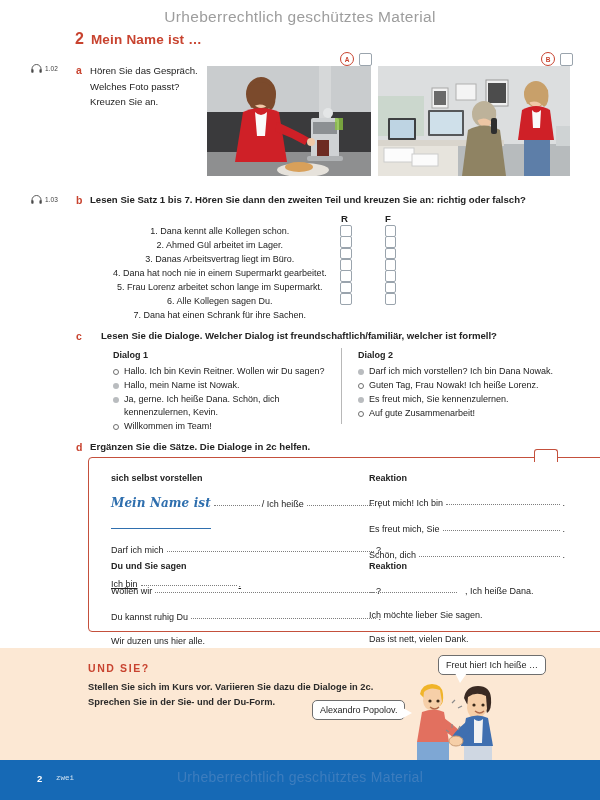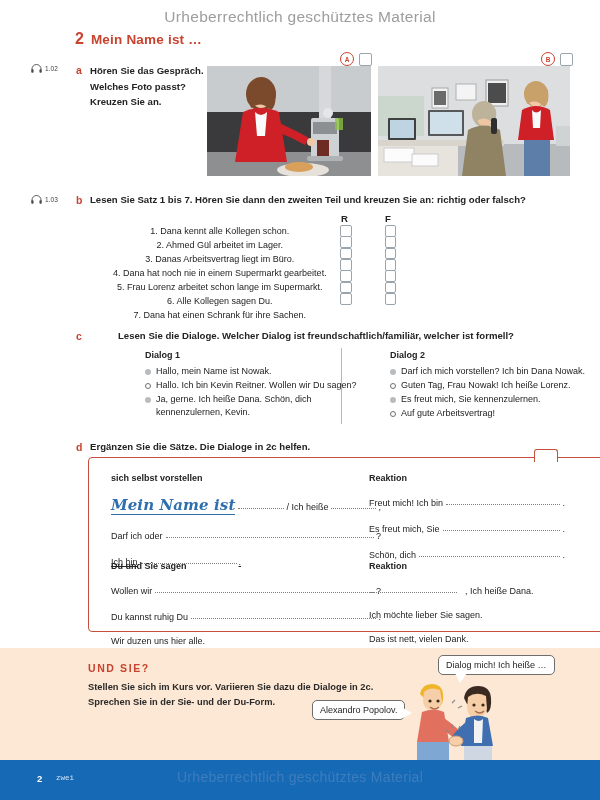--- a/index.html
+++ b/index.html
@@ -41,21 +41,21 @@
   .audio{position:absolute;display:flex;align-items:center;gap:3px;color:#3d3d3d;}
   .audio svg{display:block;}
   .audio .trk{font-size:6.5px;letter-spacing:.1px;}
 
   
   .tletter{
     position:absolute;color:#c8432f;font-weight:bold;font-size:10.5px;
   }
 
   
-  .a-text{position:absolute;left:90px;top:63px;font-size:9.6px;font-weight:bold;line-height:1.62;color:#232323;}
+  .a-text{position:absolute;left:90px;top:63px;font-size:9.6px;font-weight:normal;line-height:1.62;color:#232323;}
 
   .photo{position:absolute;overflow:hidden;background:#cfcfcf;}
   .pA{left:207px;top:66px;width:164px;height:110px;}
   .pB{left:378px;top:66px;width:192px;height:110px;}
 
   .tag{position:absolute;display:flex;align-items:center;gap:5px;}
   .tag .circ{
     width:12px;height:12px;border-radius:50%;border:1px solid #c8432f;
     color:#c8432f;font-size:6.5px;font-weight:bold;
     display:flex;align-items:center;justify-content:center;
@@ -65,22 +65,22 @@
   
   .b-head{position:absolute;left:90px;top:194px;font-size:9.6px;font-weight:bold;color:#232323;}
   .rf-head{position:absolute;top:213px;font-size:9.6px;font-weight:bold;color:#232323;}
   .b-list{position:absolute;left:113px;top:224px;font-size:9px;line-height:1.565;color:#232323;text-align:center;}
   .b-list div{white-space:nowrap;}
   .b-boxes{position:absolute;top:225px;}
   .b-boxes .row{height:11.35px;display:flex;gap:33px;}
   .b-boxes .cb{width:9.5px;height:9.5px;border:1px solid #9aa4ad;border-radius:2px;background:#fff;}
 
   
-  .c-head{position:absolute;left:98px;top:330px;font-size:9.6px;font-weight:bold;color:#232323;padding-left:20px;}
-  .dlg{position:absolute;top:350px;font-size:9px;color:#232323;margin-left:32px;}
+  .c-head{position:absolute;left:81px;top:330px;font-size:9.6px;font-weight:bold;color:#232323;padding-left:20px;}
+  .dlg{position:absolute;top:350px;font-size:9px;color:#232323;}
   .dlg .dt{font-weight:bold;margin-bottom:4.5px;font-size:9px;}
   .dlg ul{list-style:none;margin:0;padding:0;}
   .dlg li{display:flex;gap:5px;line-height:1.45;margin-bottom:1.2px;}
   .bullet{flex:0 0 auto;width:6px;height:6px;border-radius:50%;margin-top:4px;}
   .bullet.fill{background:#b9bcbf;}
   .bullet.hollow{border:1px solid #707070;background:#fff;box-sizing:border-box;}
   .dlg1{left:113px;width:215px;}
   .dlg2{left:358px;width:225px;}
   .c-div{position:absolute;left:341px;top:348px;width:1px;height:76px;background:#b8b8b8;}
 
@@ -104,22 +104,22 @@
   .d-colhd{font-weight:bold;font-size:9px;}
   .d-row{display:flex;align-items:baseline;white-space:nowrap;}
   .dots{
     flex:1 1 auto;min-width:12px;
     border-bottom:1.3px dotted #7e7e7e;
     margin:0 2px 0 3px;position:relative;top:-1.5px;height:9px;
   }
   .fixw{flex:0 0 auto;}
   .hw{
     font-family:"DejaVu Serif", serif;
-    font-style:italic;color:#2f6fae;font-size:15px;font-weight:bold;
-    letter-spacing:.1px;border-bottom:1px solid #2f6fae;padding-bottom:0px;
+    font-style:italic;color:#2f6fae;font-size:12px;font-weight:bold;
+    letter-spacing:.1px;border-bottom:1px solid #2f6fae;padding-bottom:18px;
   }
 
   
   .band{position:absolute;left:0;right:0;top:648px;height:112px;background:#fce8d4;}
   .us-title{position:absolute;left:88px;top:662px;color:#c8432f;font-weight:bold;font-size:10.5px;letter-spacing:1.6px;}
   .us-body{position:absolute;left:88px;top:680px;font-size:9.3px;font-weight:bold;line-height:1.62;color:#2a2a2a;}
 
   .sb{
     position:absolute;background:#fff;border:1px solid #6e6e6e;border-radius:5px;
     font-size:9px;color:#1f1f1f;padding:4px 7px;white-space:nowrap;
@@ -301,30 +301,34 @@
 
   <div class="tletter" style="left:76px;top:330px;">c</div>
   <div class="c-head">Lesen Sie die Dialoge. Welcher Dialog ist freundschaftlich/familiär, welcher ist formell?</div>
 
   <div class="c-div"></div>
 
   <div class="dlg dlg1">
     <div class="dt">Dialog 1</div>
     <ul>
       <li>
+          <span class="bullet hollow"></span>
+          <span>Hallo. Ich bin Kevin Reitner. Wollen wir Du sagen?</span>
+        </li>
+      <li>
           <span class="bullet fill"></span>
           <span>Hallo, mein Name ist Nowak.</span>
         </li>
       <li>
-          <span class="bullet hollow"></span>
-          <span>Hallo. Ich bin Kevin Reitner. Wollen wir Du sagen?</span>
-        </li>
-      <li>
           <span class="bullet fill"></span>
           <span>Ja, gerne. Ich heiße Dana. Schön, dich kennenzulernen, Kevin.</span>
+        </li>
+      <li>
+          <span class="bullet hollow"></span>
+          <span>Willkommen im Team!</span>
         </li>
     </ul>
   </div>
 
   <div class="dlg dlg2">
     <div class="dt">Dialog 2</div>
     <ul>
       <li>
           <span class="bullet fill"></span>
           <span>Darf ich mich vorstellen? Ich bin Dana Nowak.</span>
@@ -332,21 +336,21 @@
       <li>
           <span class="bullet hollow"></span>
           <span>Guten Tag, Frau Nowak! Ich heiße Lorenz.</span>
         </li>
       <li>
           <span class="bullet fill"></span>
           <span>Es freut mich, Sie kennenzulernen.</span>
         </li>
       <li>
           <span class="bullet hollow"></span>
-          <span>Auf gute Arbeitsvertrag!</span>
+          <span>Auf gute Zusammenarbeit!</span>
         </li>
     </ul>
   </div>
 
   <div class="tletter" style="left:76px;top:441px;">d</div>
   <div class="d-head">Ergänzen Sie die Sätze. Die Dialoge in 2c helfen.</div>
 
   <div class="d-box">
     <div class="notch"></div>
 
@@ -355,26 +359,26 @@
 
       <div class="d-row" style="margin-top:13px;">
         <span class="hw fixw">Mein Name ist</span>
         <span class="dots" style="flex:0 0 46px;"></span>
         <span class="fixw">/ Ich heiße</span>
         <span class="dots"></span>
         <span class="fixw">,</span>
       </div>
 
       <div class="d-row" style="margin-top:14px;">
-        <span class="fixw">Darf ich oder</span>
+        <span class="fixw">Darf ich mich</span>
         <span class="dots"></span>
         <span class="fixw">?</span>
       </div>
 
-      <div class="d-row" style="margin-top:14px;text-decoration:underline;">
+      <div class="d-row" style="margin-top:22px;text-decoration:underline;">
         <span class="fixw">Ich bin</span>
         <span class="dots" style="flex:0 0 96px;"></span>
         <span class="fixw">.</span>
       </div>
     </div>
 
     <div class="d-col d-colR" style="top:15px;">
       <div class="d-colhd">Reaktion</div>
 
       <div class="d-row" style="margin-top:13px;">
@@ -435,21 +439,21 @@
     <div>Sprechen Sie in der Sie- und der Du-Form.</div>
   </div>
 
   <div class="sb left">
     <span class="tail"></span>
     <span>Alexandro Popolov.</span>
   </div>
 
   <div class="sb right">
     <span class="tail"></span>
-    <span>Dialog mich! Ich heiße …</span>
+    <span>Freut hier! Ich heiße …</span>
   </div>
 
   <div class="illus">
     <svg width="110" height="82" viewBox="0 0 110 82">
 
       <path d="M18 16 q2 -10 12 -10 q10 0 11 10 q1 9 -3 12 l-1 -6 q-6 3 -14 -1 z" fill="#f0b429"></path>
       <path d="M22 14 q6 -6 16 -2 l2 12 q-3 8 -10 8 q-8 0 -9 -9 z" fill="#f6cfa8"></path>
       <circle cx="28" cy="23" r="1.6" fill="#3a2a1a"></circle>
       <circle cx="36" cy="23" r="1.6" fill="#3a2a1a"></circle>
       <path d="M28 29 q5 4 9 0" stroke="#b06a4a" stroke-width="1.3" fill="none"></path>

